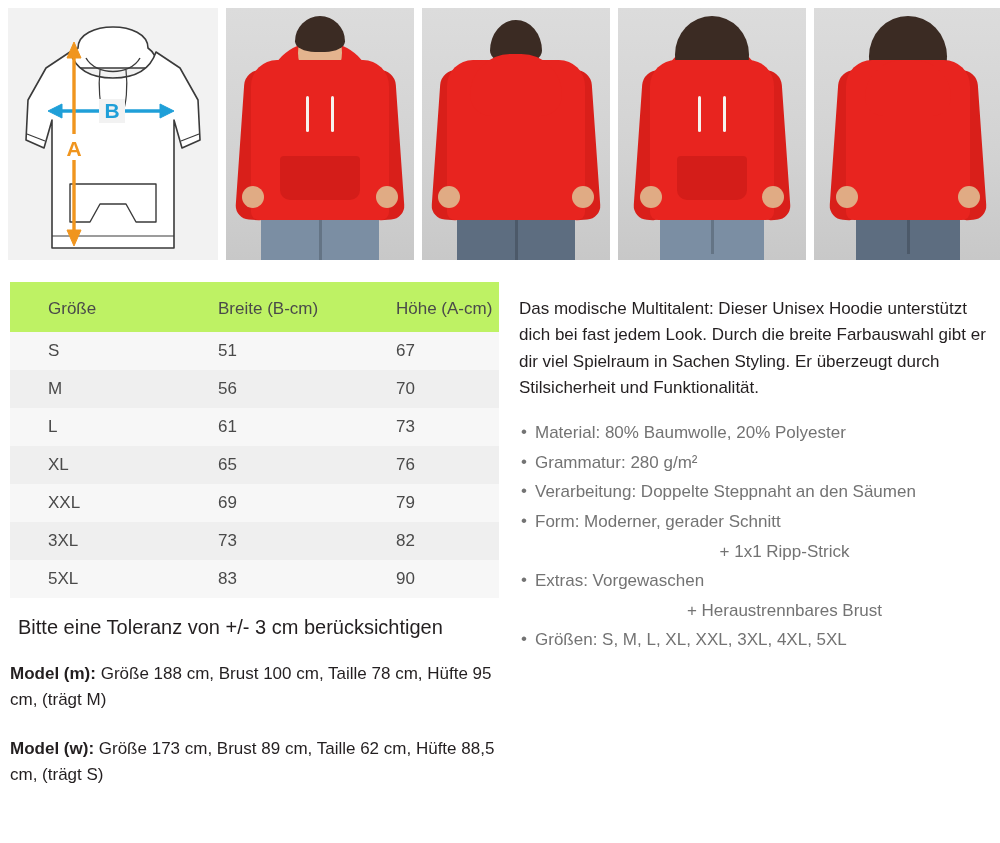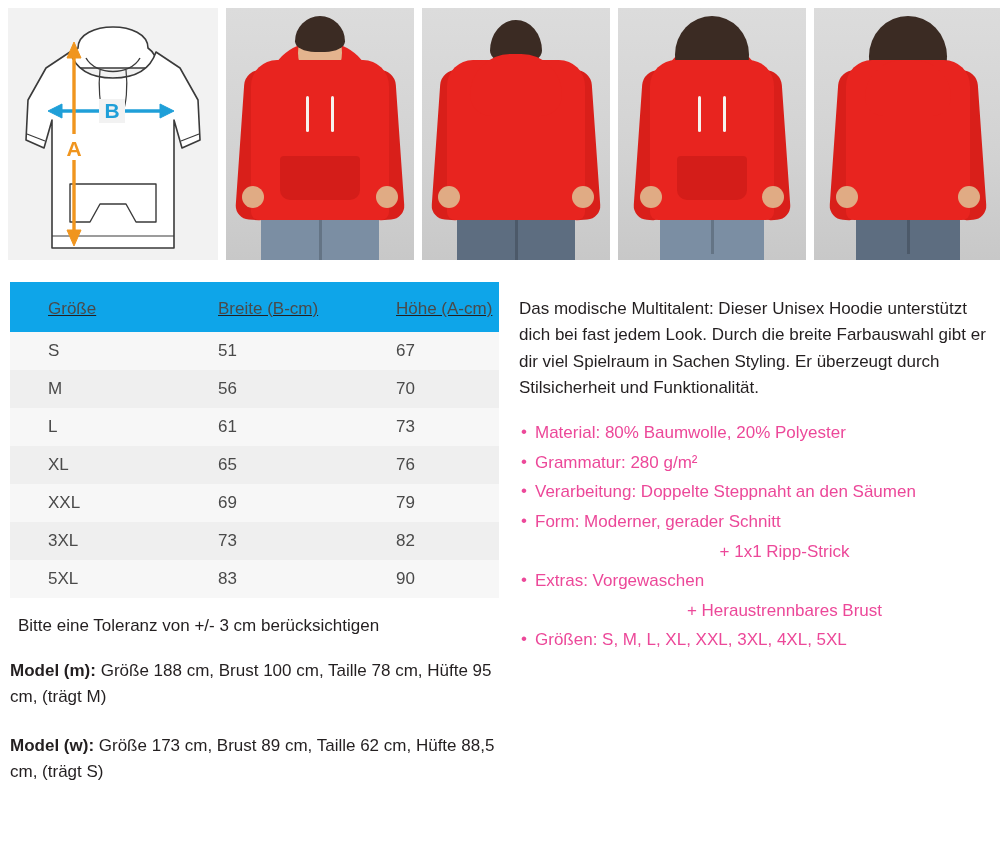--- a/index.html
+++ b/index.html
@@ -216,29 +216,29 @@
     color: #4a4a4a;
     font-weight: normal;
     height: 22px;
   }
   table.size-table th {
     padding-top: 16px;
     padding-bottom: 12px;
     color: #4a4a4a;
     font-size: 17px;
   }
-  table.size-table thead tr { background: #0ea5e9; text-decoration: underline; }
+  table.size-table thead tr { background: #bef264; }
   table.size-table tbody tr:nth-child(odd) { background: #f7f7f7; }
   table.size-table tbody tr:nth-child(even) { background: #efefef; }
   table.size-table col.c1 { width: 170px; }
   table.size-table col.c2 { width: 178px; }
   table.size-table col.c3 { width: 141px; }
 
   .tolerance {
-    font-size: 17px;
+    font-size: 20px;
     color: #231f20;
     margin: 18px 0 0 8px;
   }
   .model-line {
     font-size: 17px;
     color: #231f20;
     margin: 22px 0 0 0;
     line-height: 1.55;
   }
   .model-line b { font-weight: bold; }
@@ -249,21 +249,21 @@
     line-height: 1.55;
     color: #231f20;
     margin: 0 0 18px 0;
   }
   ul.features {
     list-style: none;
     margin: 0;
     padding: 0;
     font-size: 17px;
     line-height: 1.62;
-    color: #ec4899;
+    color: #737373;
   }
   ul.features li {
     position: relative;
     padding-left: 16px;
     margin-bottom: 2px;
   }
   ul.features li::before {
     content: "\2022";
     position: absolute;
     left: 2px;

